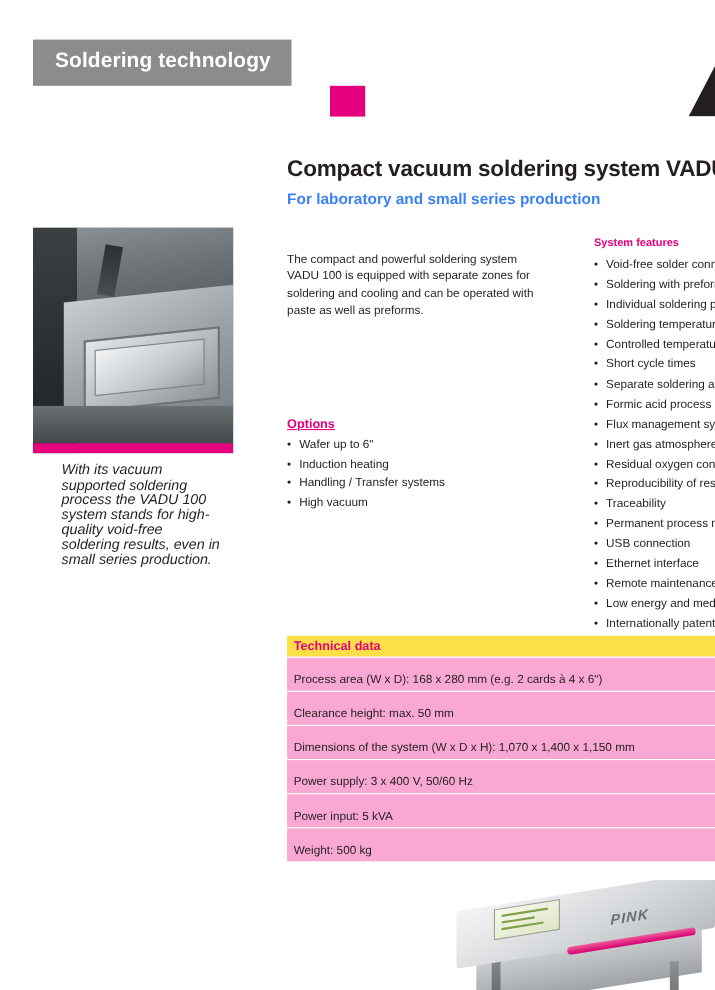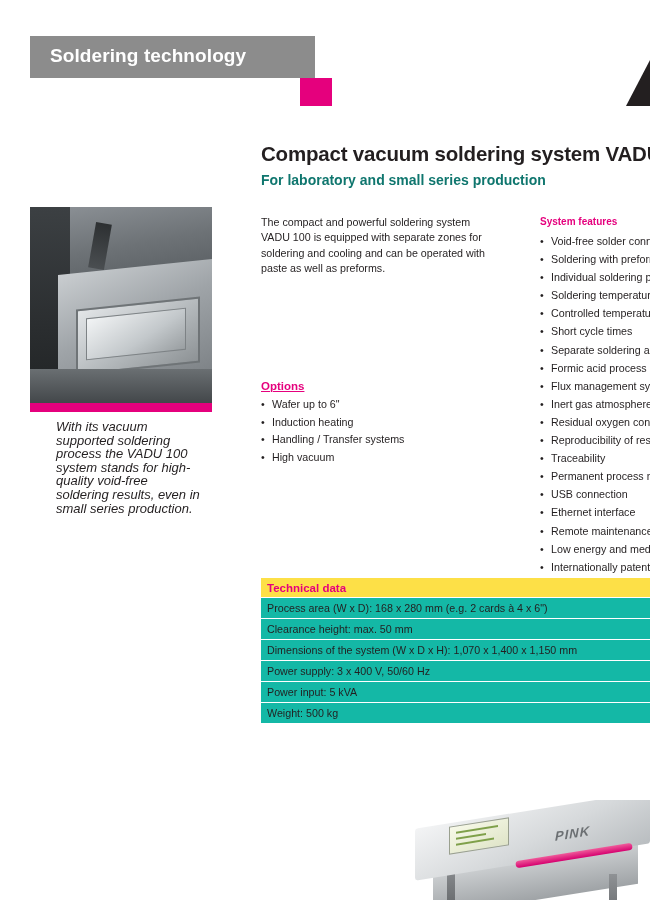--- a/index.html
+++ b/index.html
@@ -21,21 +21,21 @@
     width: 650px;
     height: 900px;
     overflow: hidden;
   }
 
   
   .header-bar {
     position: absolute;
     left: 30px;
     top: 36px;
-    width: 285px;
+    width: 235px;
     height: 42px;
     background: #8c8c8c;
   }
   .header-bar .title {
     position: absolute;
     left: 20px;
     top: 9px;
     font-size: 19px;
     font-weight: bold;
     color: #ffffff;
@@ -69,21 +69,21 @@
     color: #231f20;
     white-space: nowrap;
     letter-spacing: -0.2px;
   }
   .sub-title {
     position: absolute;
     left: 261px;
     top: 172px;
     font-size: 14px;
     font-weight: bold;
-    color: #0f766e;
+    color: #3b82f6;
     white-space: nowrap;
   }
 
   
   .photo {
     position: absolute;
     left: 30px;
     top: 207px;
     width: 182px;
     height: 205px;
@@ -156,21 +156,21 @@
   }
 
   
   .body-col {
     position: absolute;
     left: 261px;
     top: 215px;
     width: 230px;
   }
   .body-col p {
-    margin: 0 0 14px 0;
+    margin: 14px 0 14px 0;
     font-size: 10.7px;
     line-height: 15.4px;
     color: #231f20;
   }
   .options-head {
     position: absolute;
     left: 261px;
     top: 380px;
     font-size: 11.5px;
     font-weight: bold;
@@ -244,23 +244,23 @@
     width: 389px;
   }
   .tech-head {
     background: #fde047;
     padding: 4px 6px 3px 6px;
     font-size: 11.5px;
     font-weight: bold;
     color: #e5007d;
   }
   .tech-row {
-    background: #14b8a6;
+    background: #f9a8d4;
     border-top: 1px solid #ffffff;
-    padding: 4px 6px 4px 6px;
+    padding: 14px 6px 4px 6px;
     font-size: 10.7px;
     color: #231f20;
     white-space: nowrap;
   }
 
   
   .bottom-photo {
     position: absolute;
     left: 395px;
     top: 800px;

